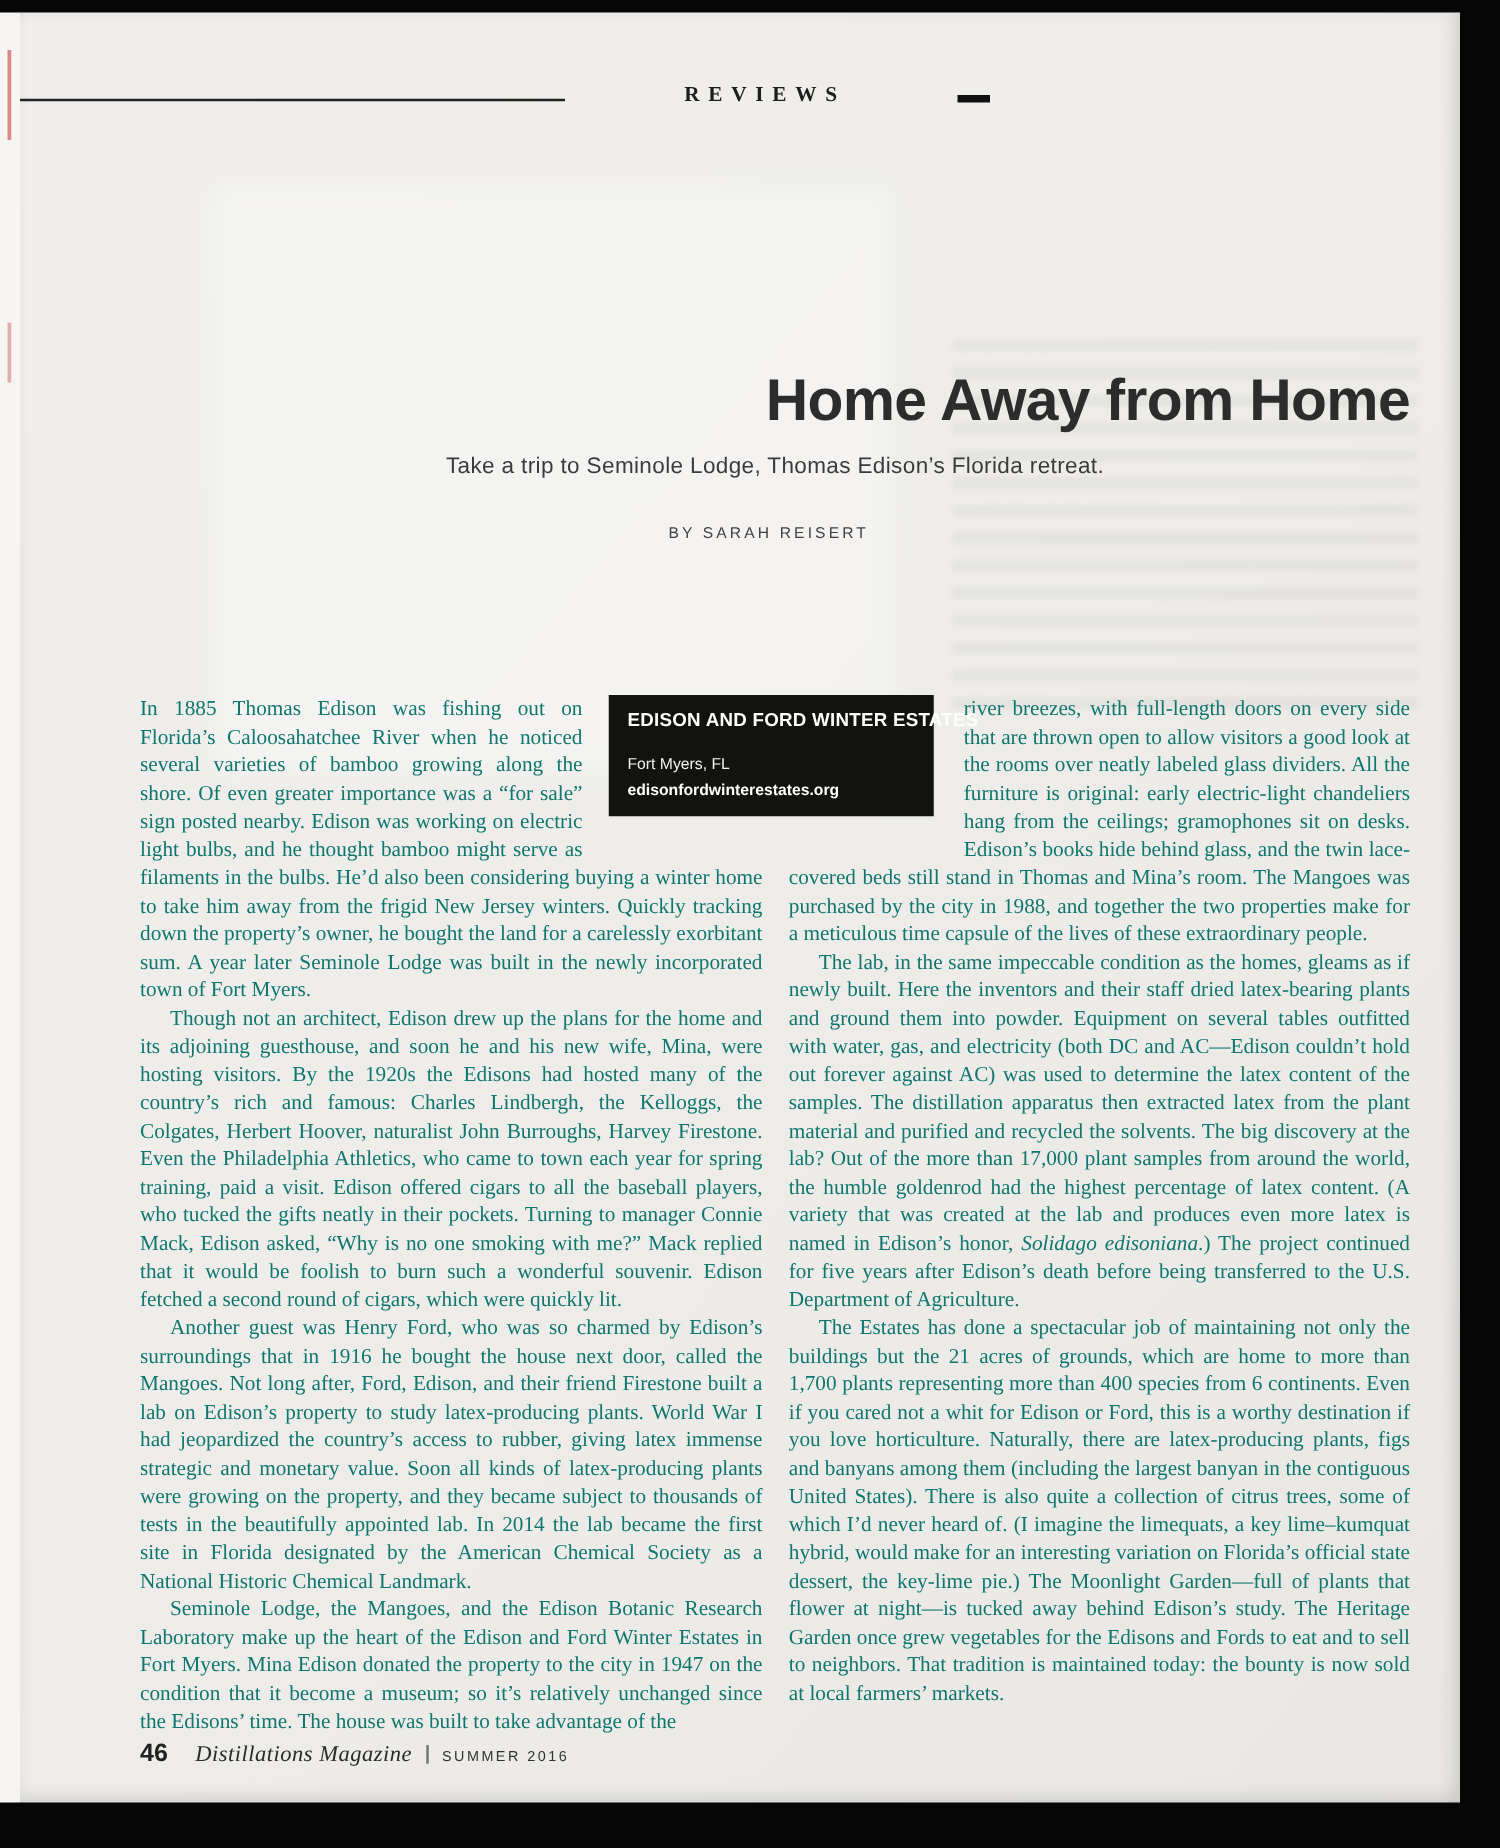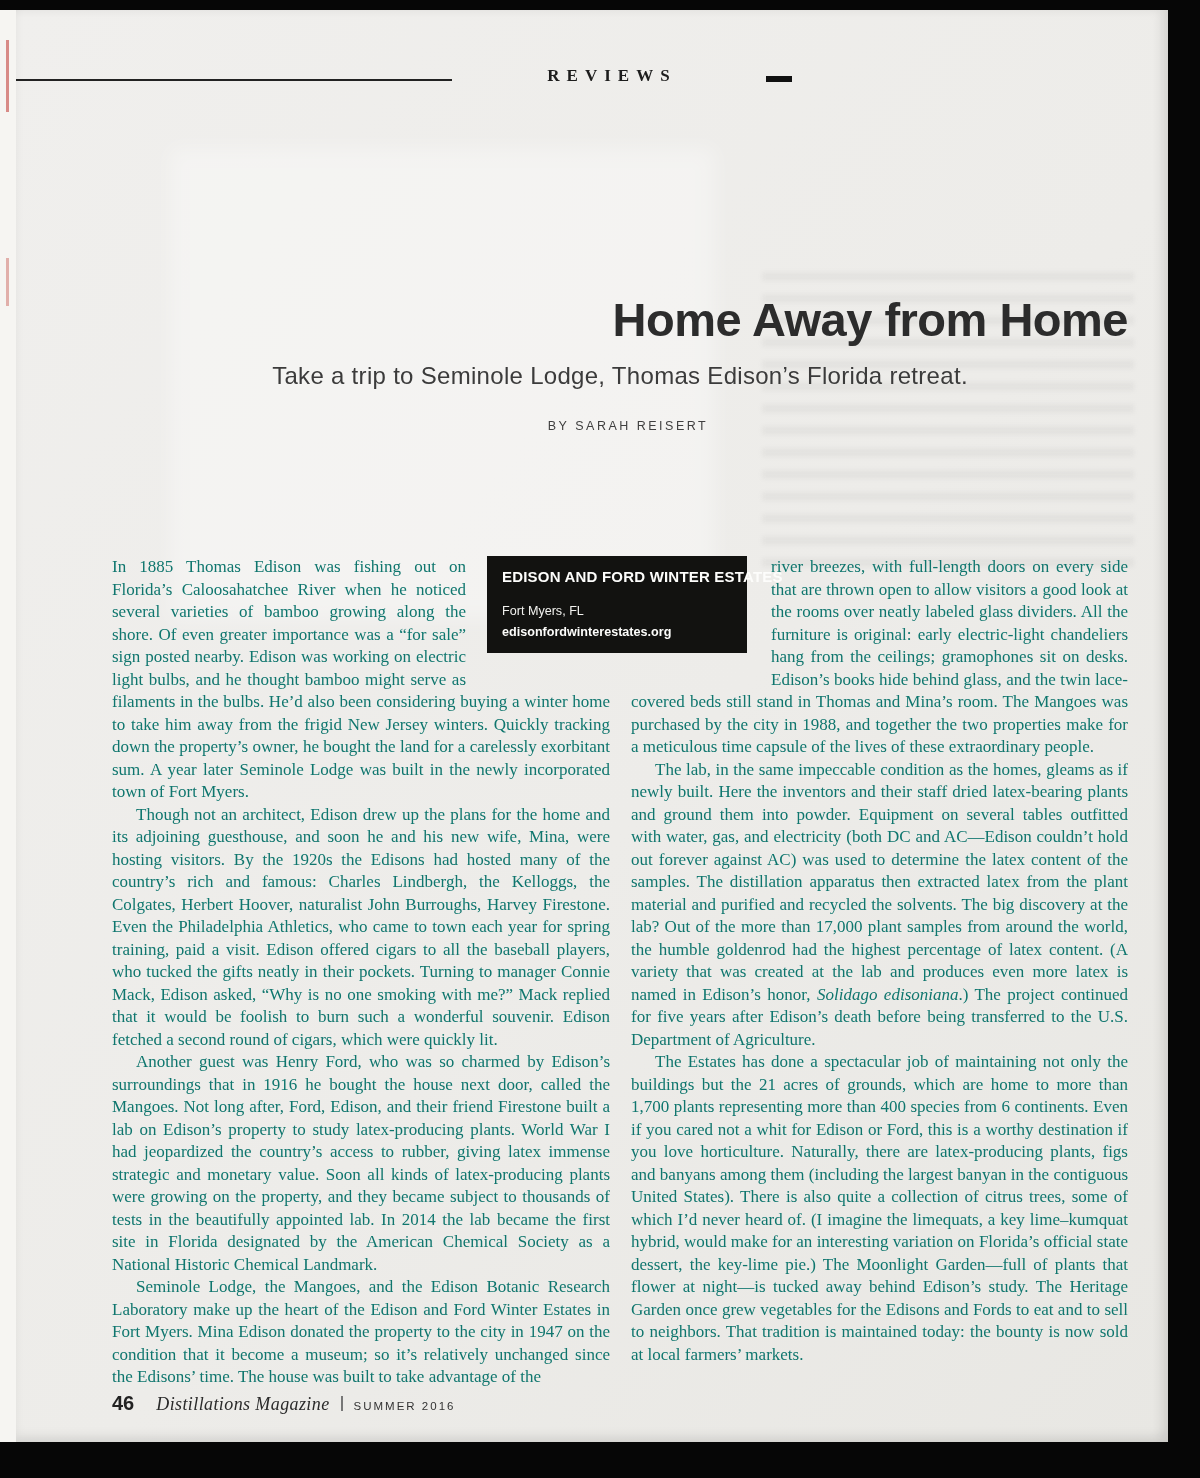--- a/index.html
+++ b/index.html
@@ -38,24 +38,24 @@
   }
   #rule-left  { position:absolute; left:16px;  top:79px; width:436px; height:2px; background:#222; }
   #rule-right { position:absolute; left:766px; top:76px; width:26px;  height:6px; background:#111; }
   
   #article-title {
     position:absolute; left:112px; top:292px; width:1016px; text-align:right;
     font-size:47px; font-weight:bold; letter-spacing:-.5px; color:#2c2c2c;
   }
   #article-subtitle {
     position:absolute; left:112px; top:362px; width:1016px; text-align:center;
-    font-size:24px; letter-spacing:.3px; color:#3b3b3b;
+    font-size:18px; letter-spacing:.3px; color:#3b3b3b;
   }
   #article-byline {
-    position:absolute; left:120px; top:419px; width:1016px; text-align:center;
+    position:absolute; left:107px; top:419px; width:1016px; text-align:center;
     font-size:12.5px; letter-spacing:2.5px; color:#3f3f3f;
   }
   
   #info-box {
     position:absolute; left:487px; top:556px; width:260px;
     background:#121210; color:#fdfdfb; padding:12px 15px 13px;
     box-sizing:border-box; z-index:3;
   }
   .info-title { font-size:15px; font-weight:bold; line-height:17px; letter-spacing:.2px; white-space:nowrap; }
   .info-loc   { font-size:12.6px; margin-top:18px; line-height:16px; color:#f2f2ef; }

